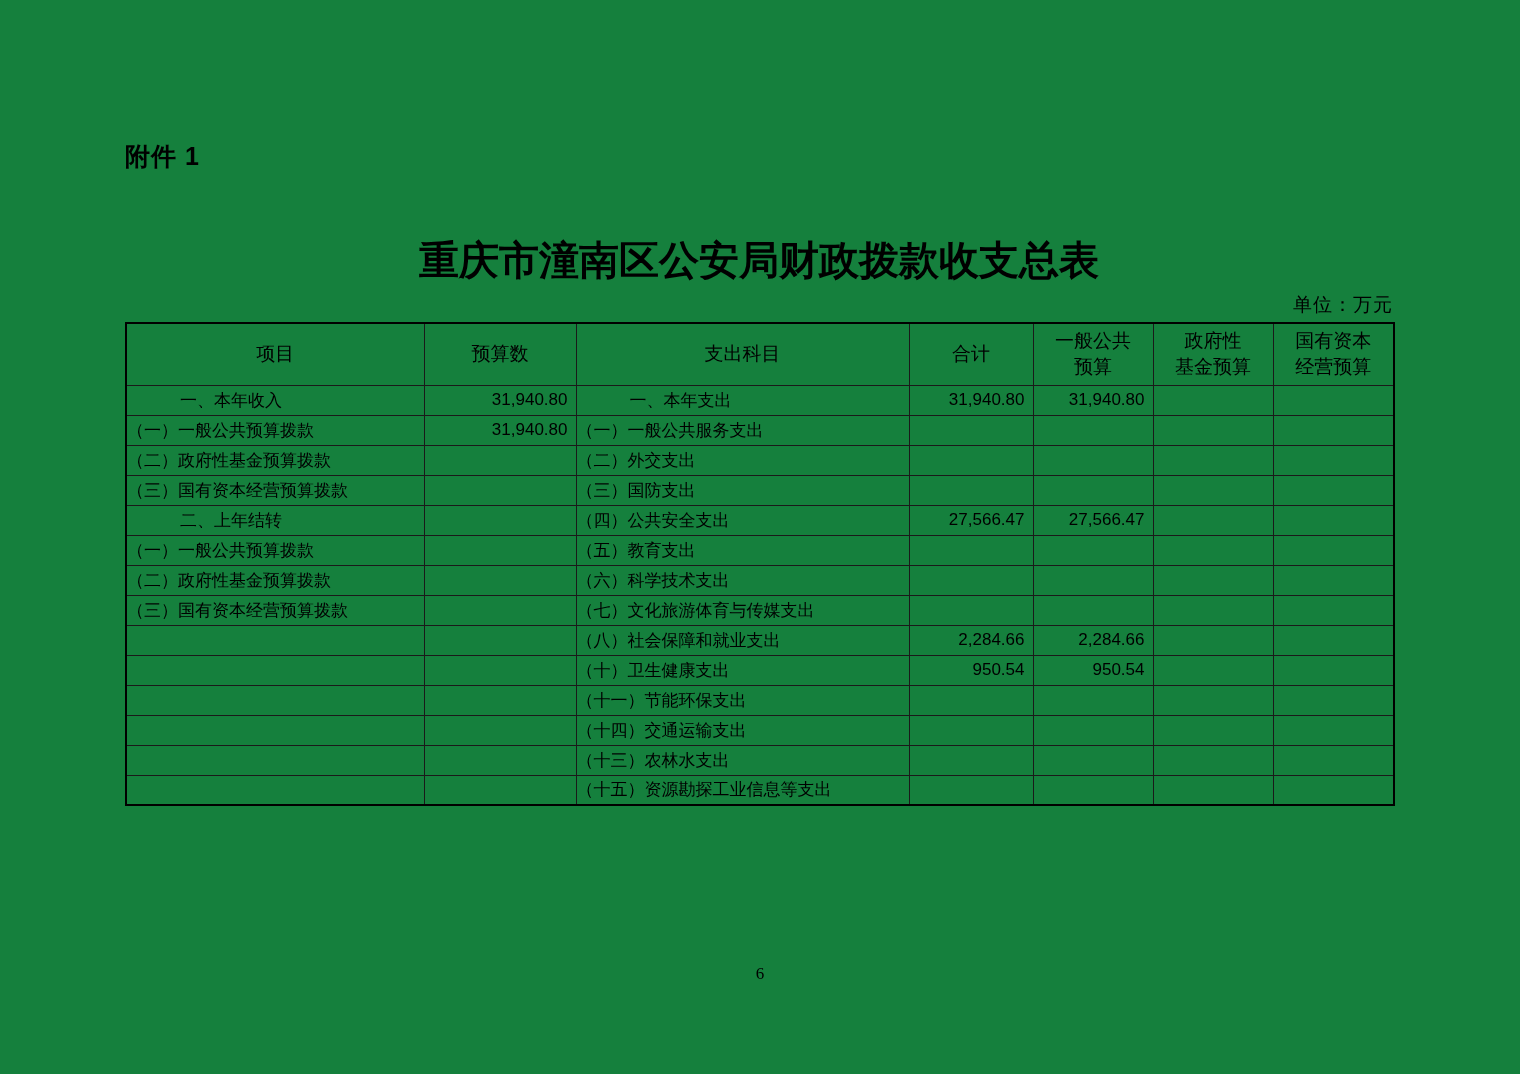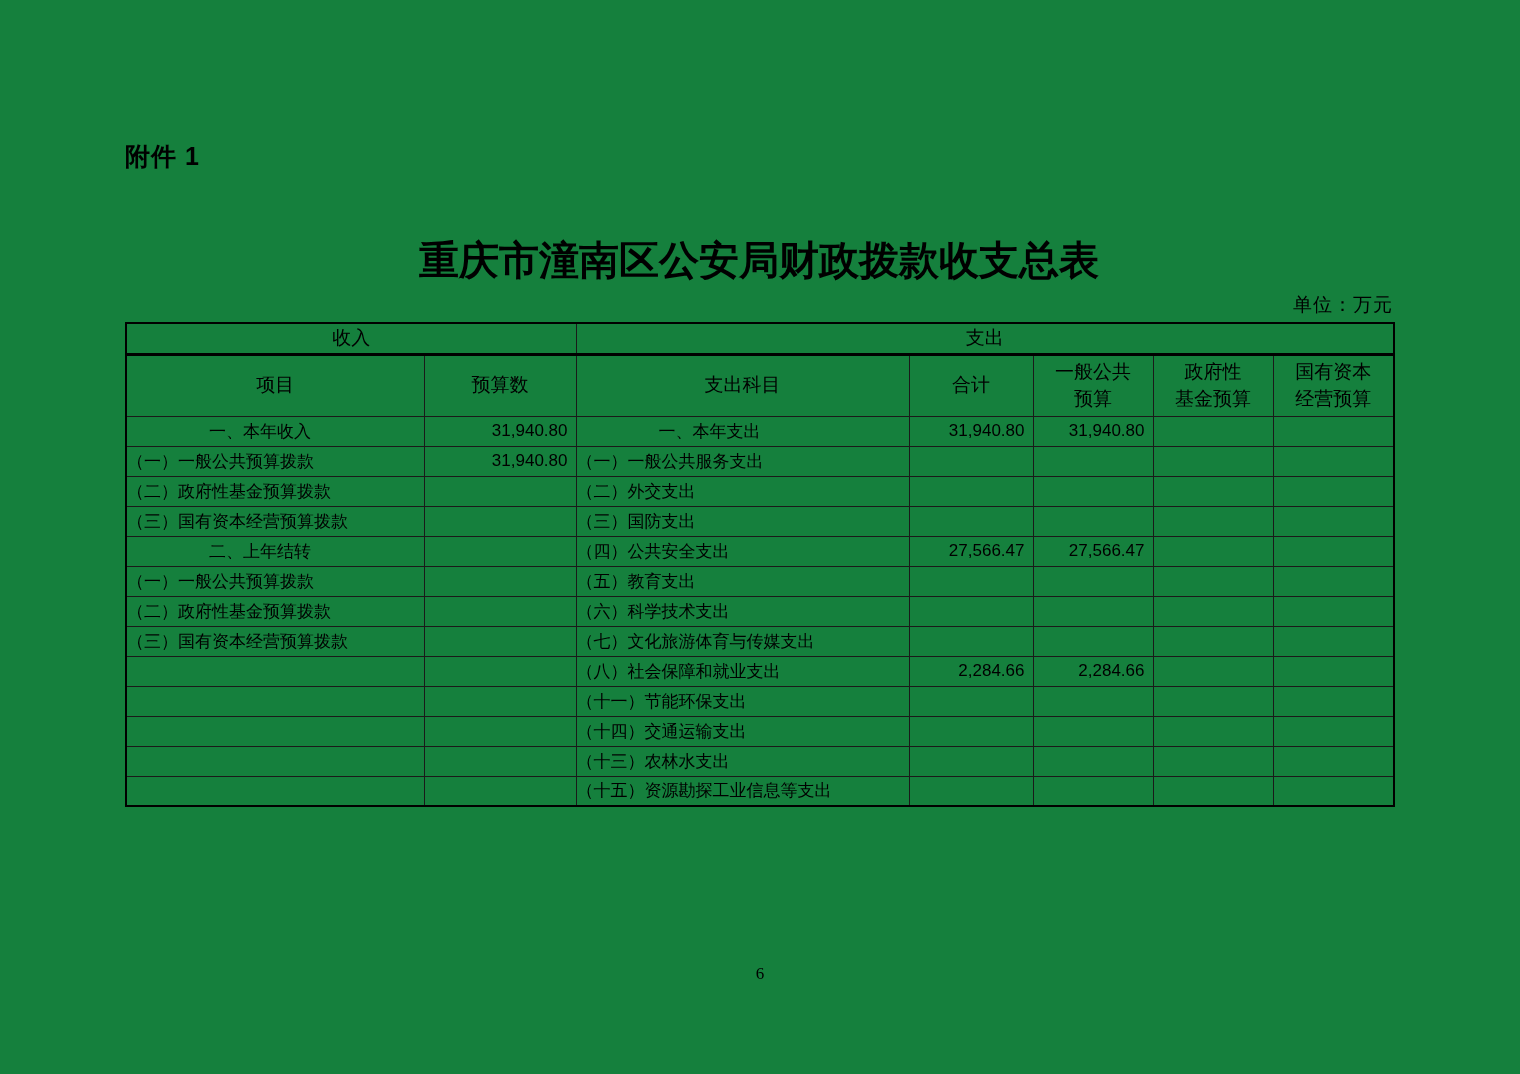--- a/index.html
+++ b/index.html
@@ -69,21 +69,21 @@
   tr.col-row th {
     height: 62px;
     font-weight: normal;
     font-size: 19px;
     text-align: center;
     white-space: pre-line;
     line-height: 1.4;
   }
   tr.data-row td { height: 30px; font-size: 17px; }
   td.item-cell { text-align: left; }
-  td.item-cell.lvl-group { padding-left: 82px; }
+  td.item-cell.lvl-group { padding-left: 53px; }
   td.num-cell {
     text-align: right;
     padding-right: 8px;
     font-family: "Liberation Sans", sans-serif;
     font-size: 16.5px;
   }
 
   .page-number {
     position: absolute;
     left: 0;
@@ -108,24 +108,20 @@
     <colgroup>
       <col style="width:298px">
       <col style="width:152px">
       <col style="width:333px">
       <col style="width:124px">
       <col style="width:120px">
       <col style="width:120px">
       <col style="width:121px">
     </colgroup>
     <thead>
-      <tr class="group-row">
-        <th colspan="2">收入</th>
-        <th colspan="5">支出</th>
-      </tr>
       <tr class="col-row">
         <th>项目</th>
         <th>预算数</th>
         <th>支出科目</th>
         <th>合计</th>
         <th>一般公共
 预算</th>
         <th>政府性
 基金预算</th>
         <th>国有资本
@@ -217,20 +213,29 @@
     <td class="item-cell"></td>
     <td class="num-cell"></td>
     <td class="item-cell">（八）社会保障和就业支出</td>
     <td class="num-cell">2,284.66</td>
     <td class="num-cell">2,284.66</td>
     <td class="num-cell"></td>
     <td class="num-cell"></td>
   </tr>
 
 
+  <tr class="data-row">
+    <td class="item-cell"></td>
+    <td class="num-cell"></td>
+    <td class="item-cell">（十）卫生健康支出</td>
+    <td class="num-cell">950.54</td>
+    <td class="num-cell">950.54</td>
+    <td class="num-cell"></td>
+    <td class="num-cell"></td>
+  </tr>
 
   <tr class="data-row">
     <td class="item-cell"></td>
     <td class="num-cell"></td>
     <td class="item-cell">（十一）节能环保支出</td>
     <td class="num-cell"></td>
     <td class="num-cell"></td>
     <td class="num-cell"></td>
     <td class="num-cell"></td>
   </tr>

